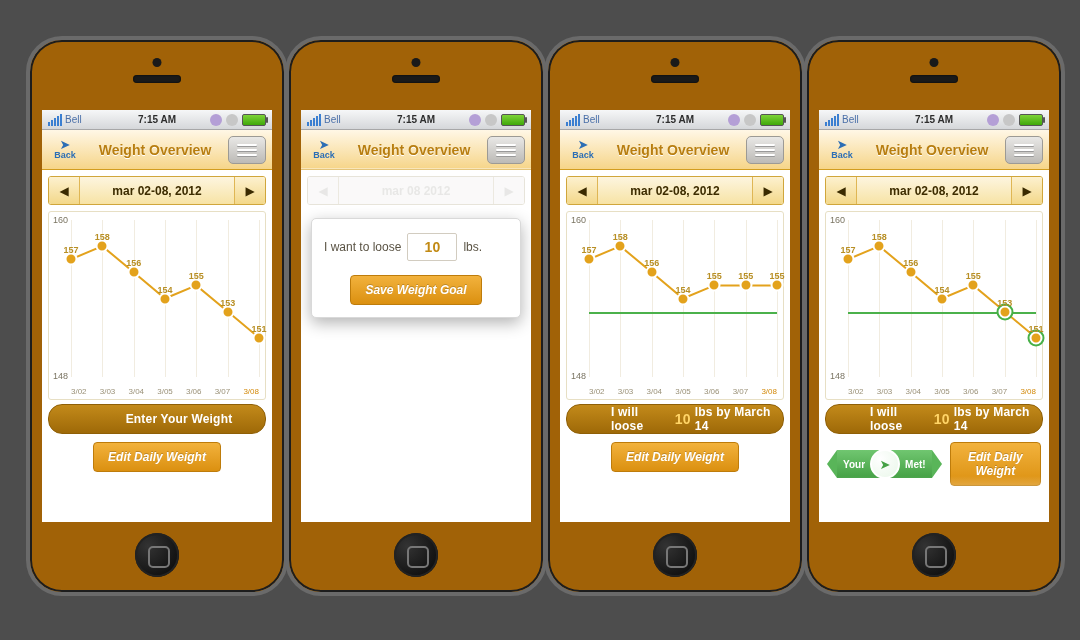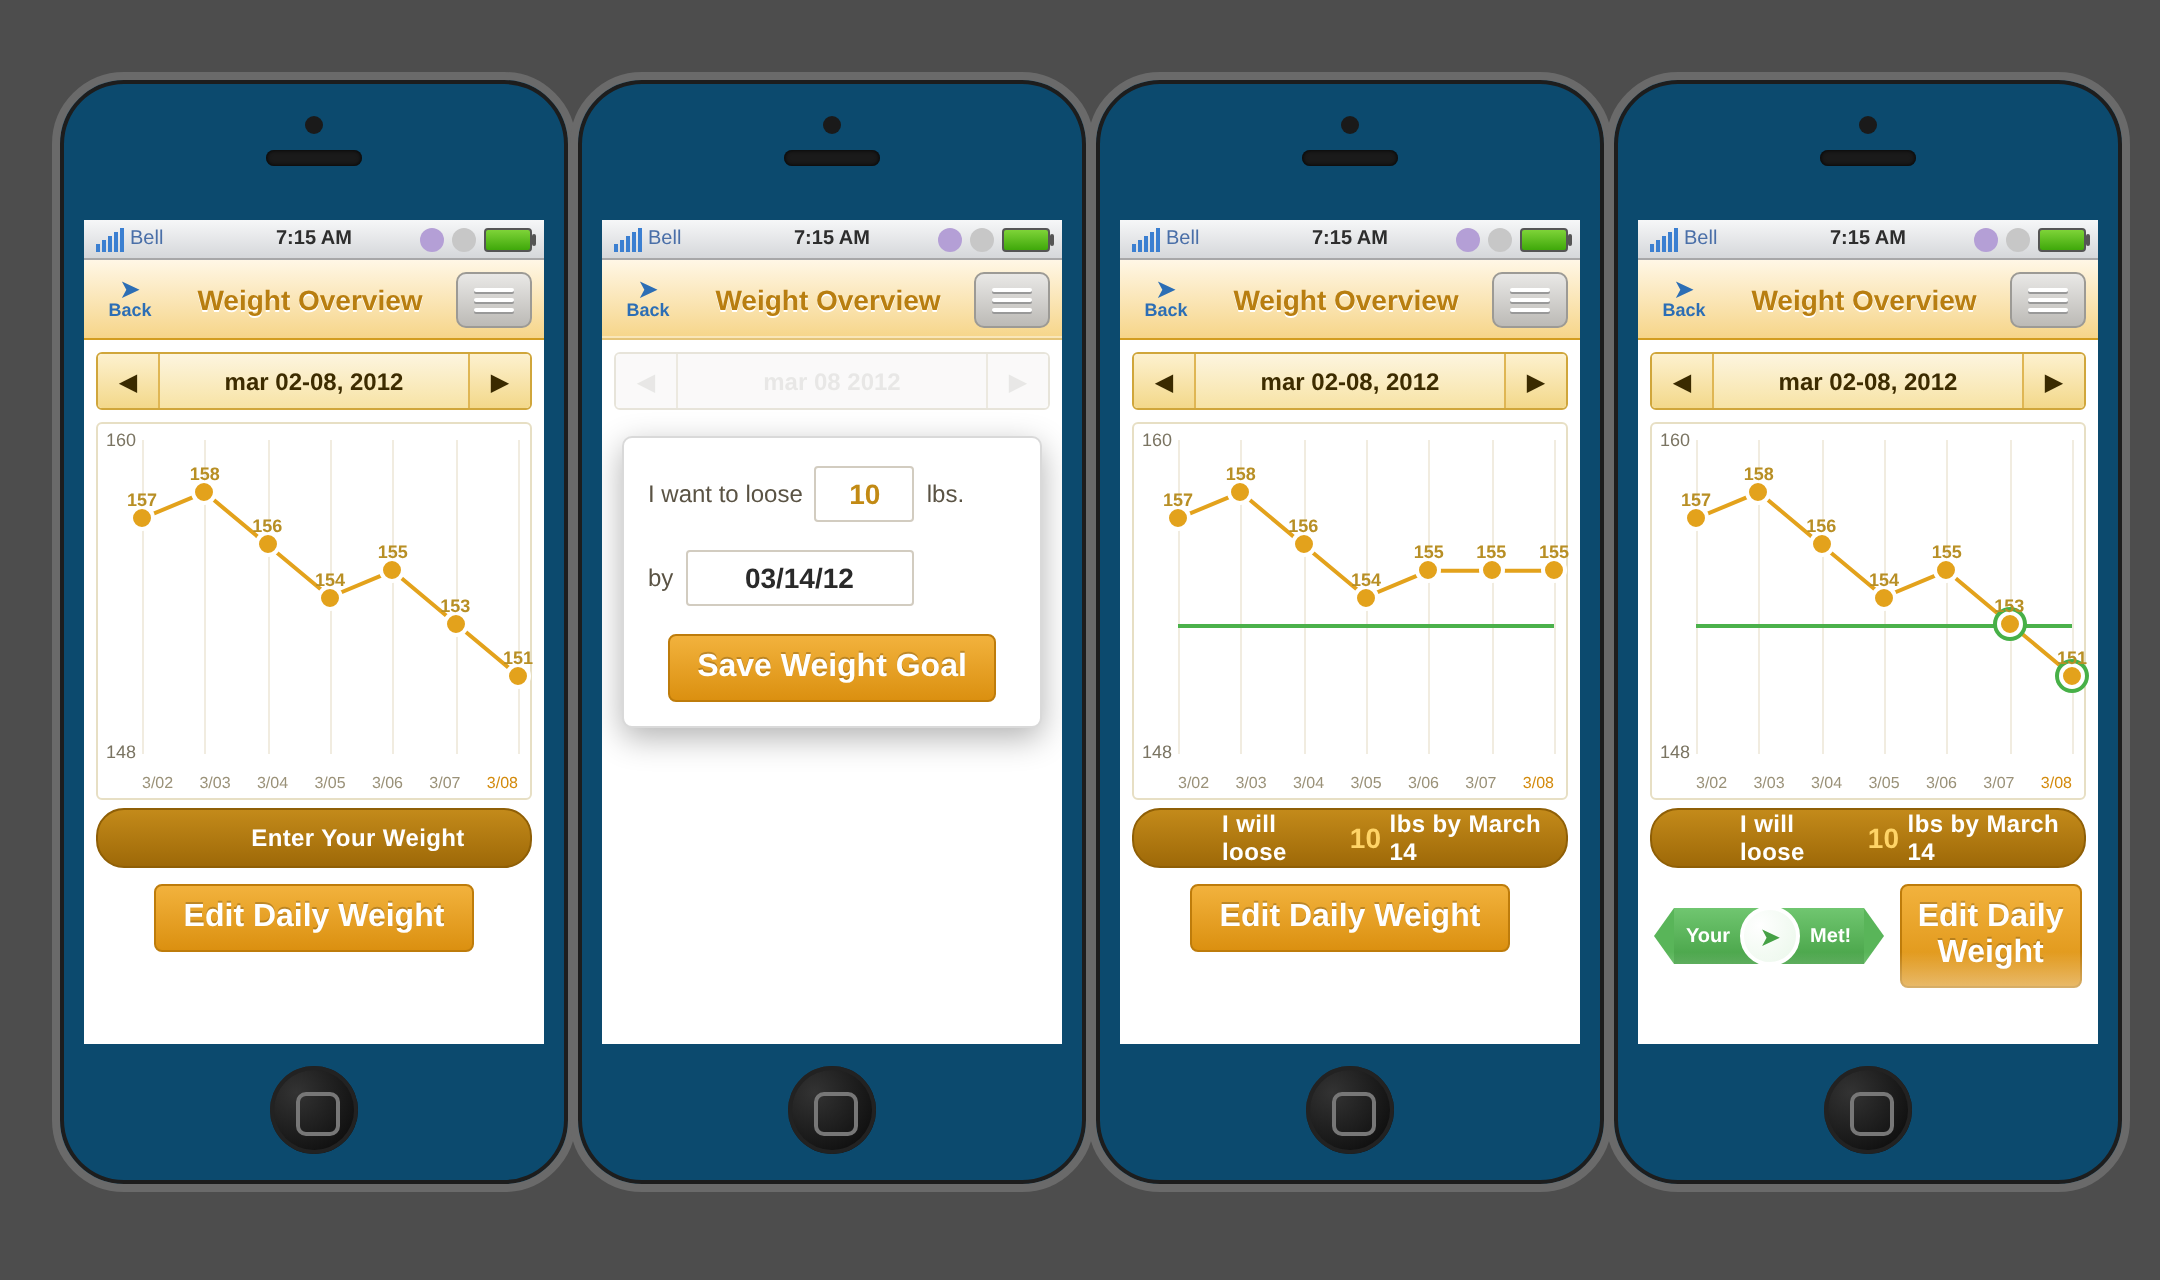--- a/index.html
+++ b/index.html
@@ -1,19 +1,19 @@
 <!DOCTYPE html>
 <html><head>
 <meta charset="utf-8">
 <style>
   html,body{margin:0;padding:0;background:#4d4d4d;font-family:"Helvetica Neue",Helvetica,Arial,sans-serif;}
   .stage{width:1080px;height:640px;position:relative;background:#4d4d4d;}
   .phone{
     position:absolute;top:36px;width:254px;height:552px;
-    background:#0c4a6e;border:4px solid #6a6a6a;border-radius:36px;
+    background:#a16207;border:4px solid #6a6a6a;border-radius:36px;
     box-shadow:inset 0 0 0 2px #1d1d1d;
   }
   .phone .earpiece{position:absolute;top:35px;left:50%;transform:translateX(-50%);
     width:48px;height:8px;border-radius:6px;background:#1a1a1a;box-shadow:inset 0 0 2px #000;}
   .phone .sensor{position:absolute;top:18px;left:50%;transform:translateX(-50%);
     width:9px;height:9px;border-radius:50%;background:#1a1a1a;}
   .phone .homebtn{position:absolute;bottom:15px;left:50%;transform:translateX(-50%);
     width:44px;height:44px;border-radius:50%;
     background:radial-gradient(circle at 30% 30%,#333,#050505);
     box-shadow:inset 0 0 0 2px #222;}
@@ -81,21 +81,21 @@
 
   
   .banner{margin:4px 6px 0 6px;height:28px;
     background:linear-gradient(#c38a1a,#9e6908);
     border:1px solid #8f5f06;color:#fff;font-weight:600;font-size:12px;
     display:flex;align-items:center;justify-content:center;border-radius:14px;letter-spacing:.2px;padding-left:44px;}
   .banner .big{color:#ffd467;font-weight:700;padding:0 4px;font-size:14px;}
 
   .btnrow{margin:8px 6px 0 6px;display:flex;justify-content:center;gap:8px;align-items:center;}
   .ybtn{background:linear-gradient(#f2b23d,#db9010);border:1px solid #be7c0b;color:#fff;font-weight:600;
-    font-size:16px;padding:7px 14px;border-radius:4px;text-shadow:0 -1px 0 rgba(0,0,0,.2);}
+    font-size:12px;padding:7px 14px;border-radius:4px;text-shadow:0 -1px 0 rgba(0,0,0,.2);font-style:italic;}
   .ybtn.dim{opacity:.35;filter:grayscale(.2);}
 
   .goal-ribbon{display:flex;align-items:center;}
   .goal-ribbon .tail{width:0;height:0;}
   .goal-ribbon .tail.l{border-top:14px solid transparent;border-bottom:14px solid transparent;border-right:10px solid #59b559;}
   .goal-ribbon .tail.r{border-top:14px solid transparent;border-bottom:14px solid transparent;border-left:10px solid #59b559;}
   .goal-ribbon .body{background:linear-gradient(#70c670,#45a145);display:flex;align-items:center;height:28px;padding:0 6px;gap:5px;}
   .goal-ribbon .body span{color:#fff;font-size:10px;font-weight:700;}
   .goal-ribbon .circ{width:26px;height:26px;border-radius:50%;
     background:radial-gradient(circle at 30% 30%,#fff,#e9f7e9);
@@ -256,24 +256,20 @@
 
     <div class="scrim"></div>
 
 
     <div class="modal">
       <div class="mbody">
         <div class="row">
           <span>I want to loose</span>
           <input class="box small" value="10" style="">
           <span>lbs.</span>
-        </div>
-        <div class="row">
-          <span>by</span>
-          <input class="box date" value="03/14/12" style="">
         </div>
         <div class="center">
           <button class="ybtn">Save Weight Goal</button>
         </div>
       </div>
     </div>
   </div>
 </div>
 
 <div class="phone" style="left:544px;">

